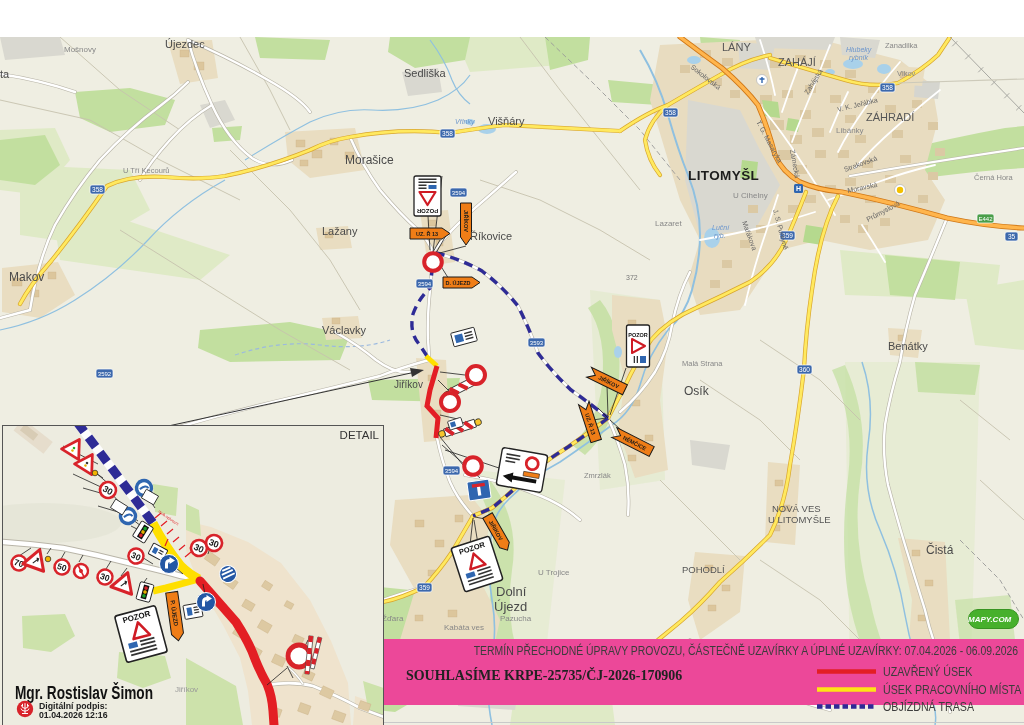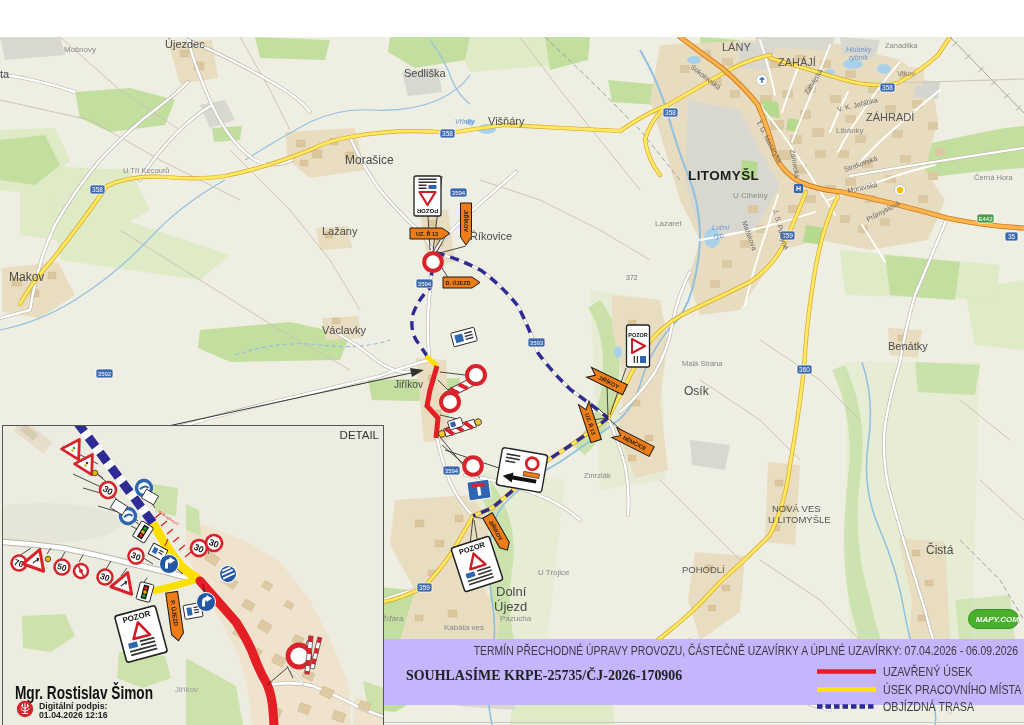--- a/index.html
+++ b/index.html
@@ -1,20 +1,20 @@
 <!DOCTYPE html>
 <html lang="cs"><head>
 <meta charset="utf-8">
 <style>
 html,body{margin:0;padding:0;background:#fff;}
 #page{position:relative;width:1024px;height:725px;overflow:hidden;font-family:"Liberation Sans",sans-serif;background:#fff;}
 #map{position:absolute;left:0;top:0;}
 #title{position:absolute;left:3px;top:5.5px;width:1020px;height:34px;font-size:27.5px;color:#3a3a3a;letter-spacing:-0.6px;white-space:nowrap;}
 #inset{position:absolute;left:2px;top:425px;width:380px;height:299px;border:1px solid #555;background:#edece0;}
-#band{position:absolute;left:384px;top:639px;width:640px;height:66px;background:#c4b5fd;}
+#band{position:absolute;left:384px;top:639px;width:640px;height:66px;background:#ec4899;}
 </style>
 </head>
 <body>
 <div id="page">
 
 <svg id="map" width="1024" height="725" viewBox="0 0 1024 725">
 
   <rect x="0" y="37" width="1024" height="688" fill="#efeee2"></rect>
 
   <g id="meadows" fill="#dfeac6">
@@ -859,14 +859,14 @@
   </svg>
 
   <div style="position:absolute;left:499px;top:25px;font-size:13px;color:#3c3c3c;white-space:nowrap;transform:scaleX(0.82);transform-origin:left top;">UZAVŘENÝ ÚSEK</div>
   <div style="position:absolute;left:499px;top:43px;font-size:13px;color:#3c3c3c;white-space:nowrap;transform:scaleX(0.82);transform-origin:left top;">ÚSEK PRACOVNÍHO MÍSTA</div>
   <div style="position:absolute;left:499px;top:60px;font-size:13px;color:#3c3c3c;white-space:nowrap;transform:scaleX(0.82);transform-origin:left top;">OBJÍZDNÁ TRASA</div>
 
   <div style="position:absolute;left:0;top:83px;width:640px;height:1px;background:#c9c9c9;"></div>
 </div>
 
 <div style="position:absolute;left:968px;top:609px;width:51px;height:20px;background:#47b02c;border-radius:10px;border:1px solid #379421;box-sizing:border-box;"></div>
-<div style="position:absolute;left:968px;top:615px;width:51px;text-align:right;font-size:8px;font-weight:bold;font-style:italic;color:#fff;letter-spacing:0;">MAPY.COM</div>
+<div style="position:absolute;left:968px;top:615px;width:51px;text-align:left;font-size:8px;font-weight:bold;font-style:italic;color:#fff;letter-spacing:0;">MAPY.COM</div>
 </div>
 
 </body></html>

